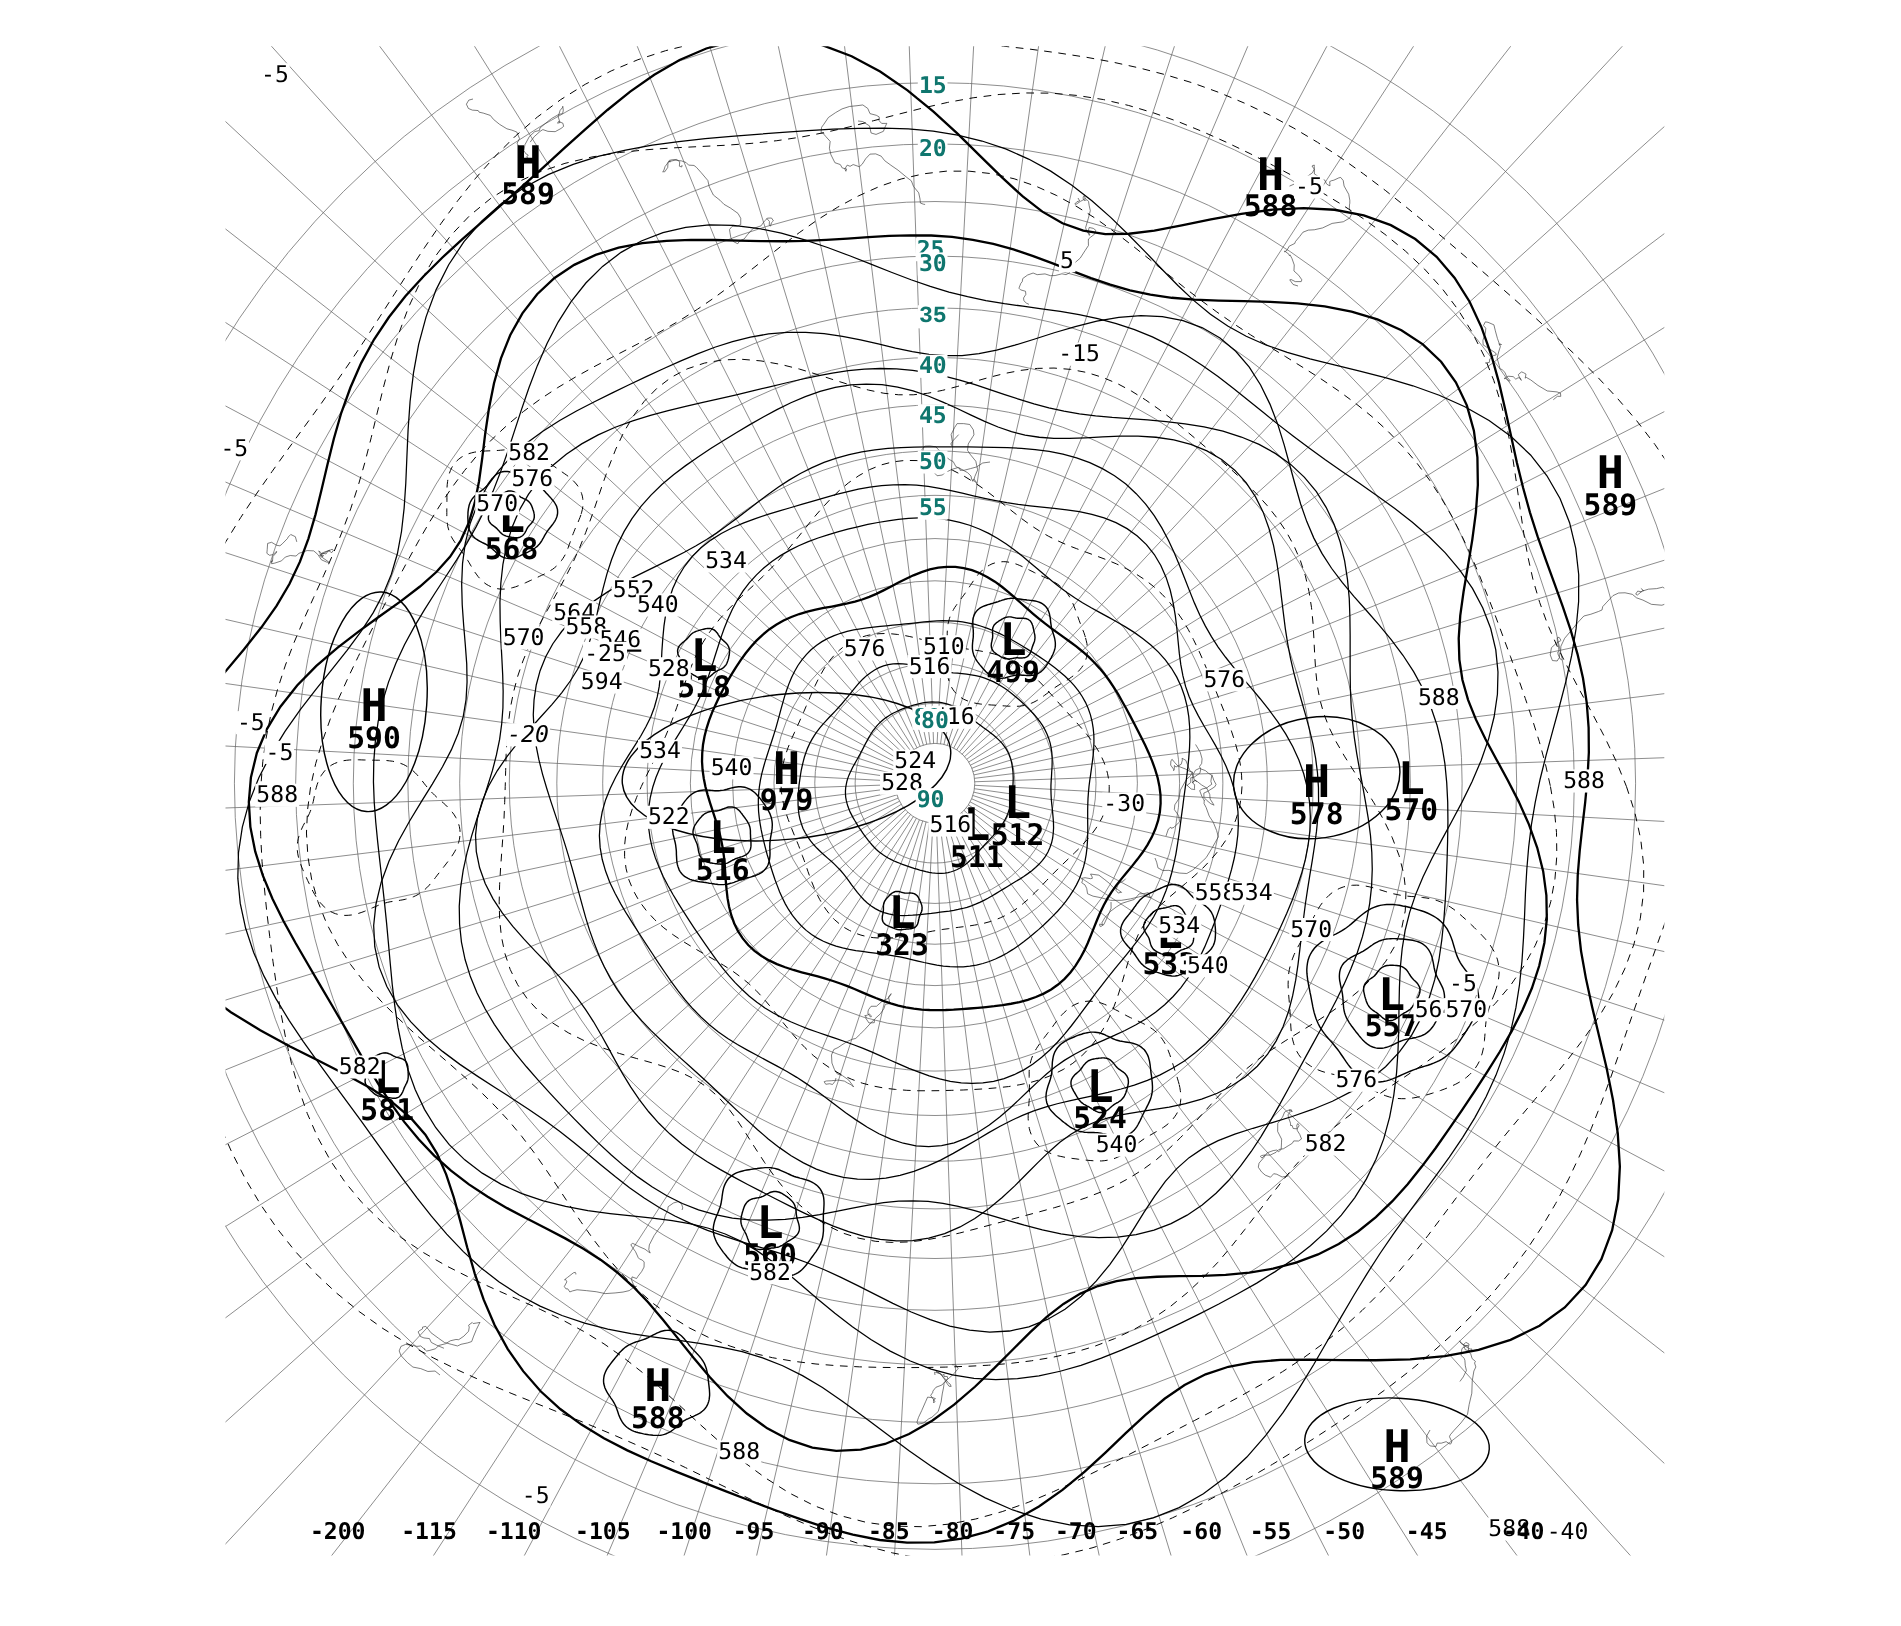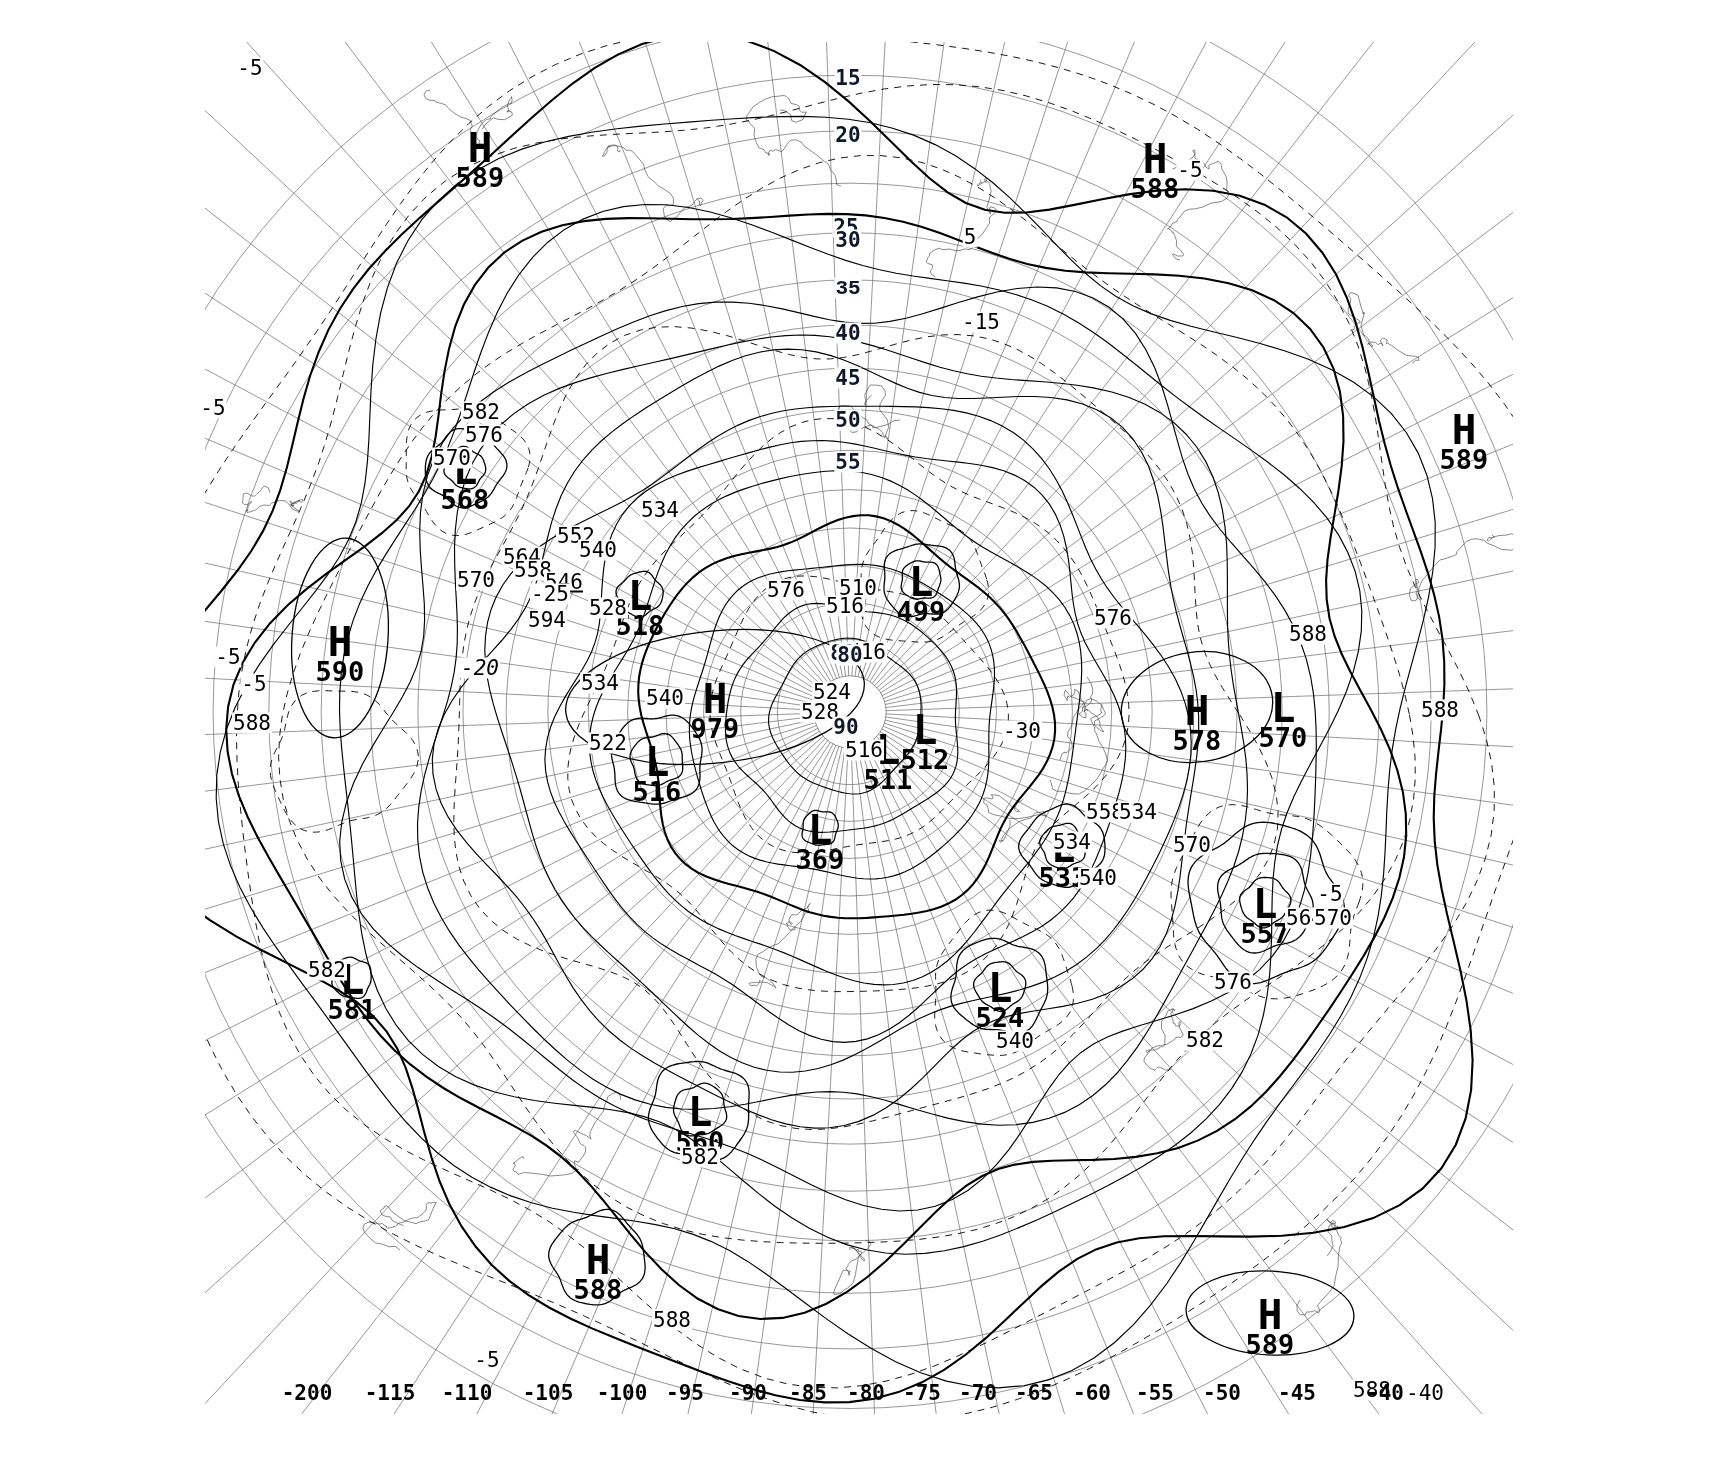--- a/index.html
+++ b/index.html
@@ -11,21 +11,21 @@
           font-weight:500;white-space:pre;color:#151515;}
   #map-svg{position:absolute;left:0;top:0;}
   #labels{position:absolute;left:0;top:0;width:1728px;height:1478px;}
   .pc{position:absolute;transform:translate(-50%,-50%);text-align:center;line-height:0.80;
       font-weight:bold;color:#000;}
   .pc .pl{font-size:41px;display:block;}
   .pc .pv{font-size:27px;display:block;margin-top:2px;}
   .cl{position:absolute;transform:translate(-50%,-50%);font-size:21px;font-weight:500;
       color:#000;background:#fff;padding:0 1px;line-height:1;}
   .lat{position:absolute;transform:translate(-50%,-50%);font-size:21px;font-weight:bold;
-       color:#0f172a;background:#fff;padding:0 1px;line-height:1;}
+       color:#0f766e;background:#fff;padding:0 1px;line-height:1;}
   .lon{position:absolute;transform:translate(-50%,-50%);font-size:21px;font-weight:bold;
        color:#000;line-height:1;}
 </style>
 </head>
 <body>
 
 <div id="page">
   <svg id="map-svg" width="1728" height="1478" viewBox="0 0 1728 1478">
       <svg x="205" y="42" width="1308" height="1372" viewBox="205 42 1308 1372">
        <g>
@@ -241,21 +241,21 @@
       <div class="pc" style="left: 888px; top: 762px;">
         <span class="pl">L</span>
         <span class="pv">511</span>
       </div>
       <div class="pc" style="left: 657px; top: 774px;">
         <span class="pl">L</span>
         <span class="pv">516</span>
       </div>
       <div class="pc" style="left: 820px; top: 842px;">
         <span class="pl">L</span>
-        <span class="pv">369</span>
+        <span class="pv">323</span>
       </div>
       <div class="pc" style="left: 1063px; top: 860px;">
         <span class="pl">L</span>
         <span class="pv">533</span>
       </div>
       <div class="pc" style="left: 1265px; top: 916px;">
         <span class="pl">L</span>
         <span class="pv">557</span>
       </div>
       <div class="pc" style="left: 352px; top: 992px;">

